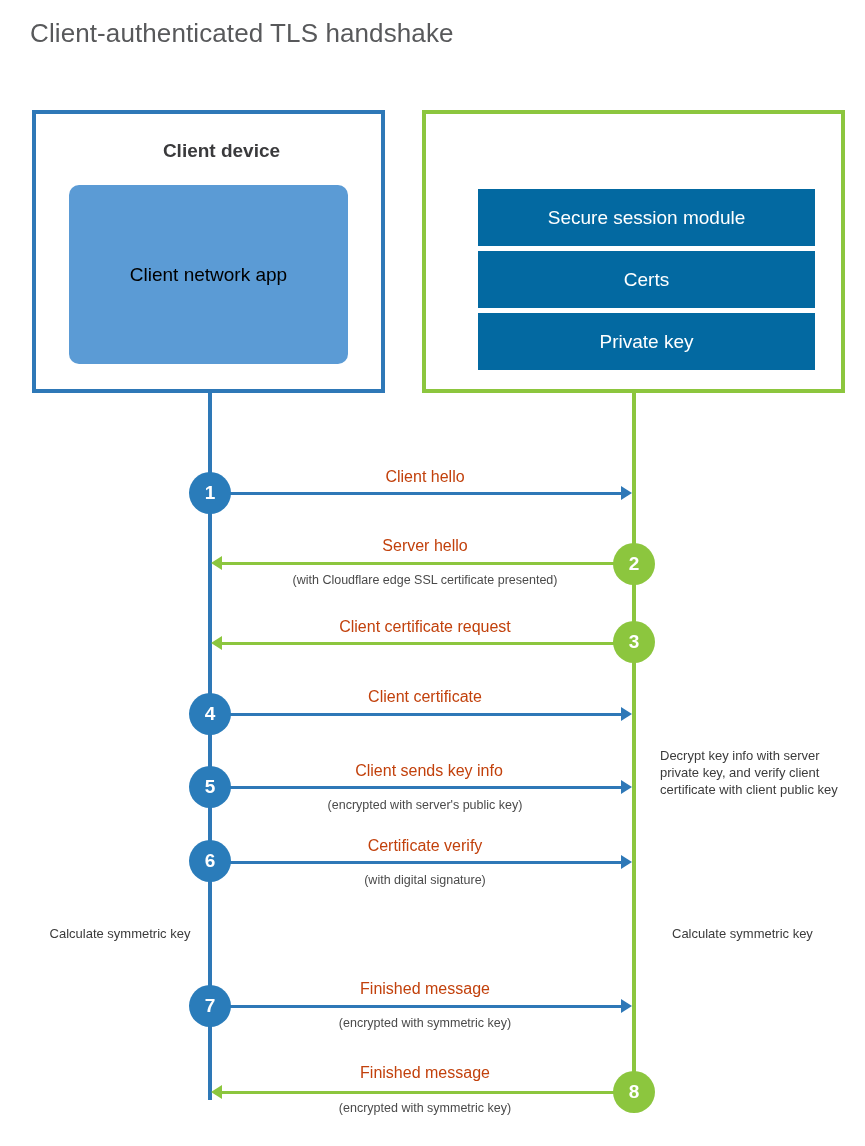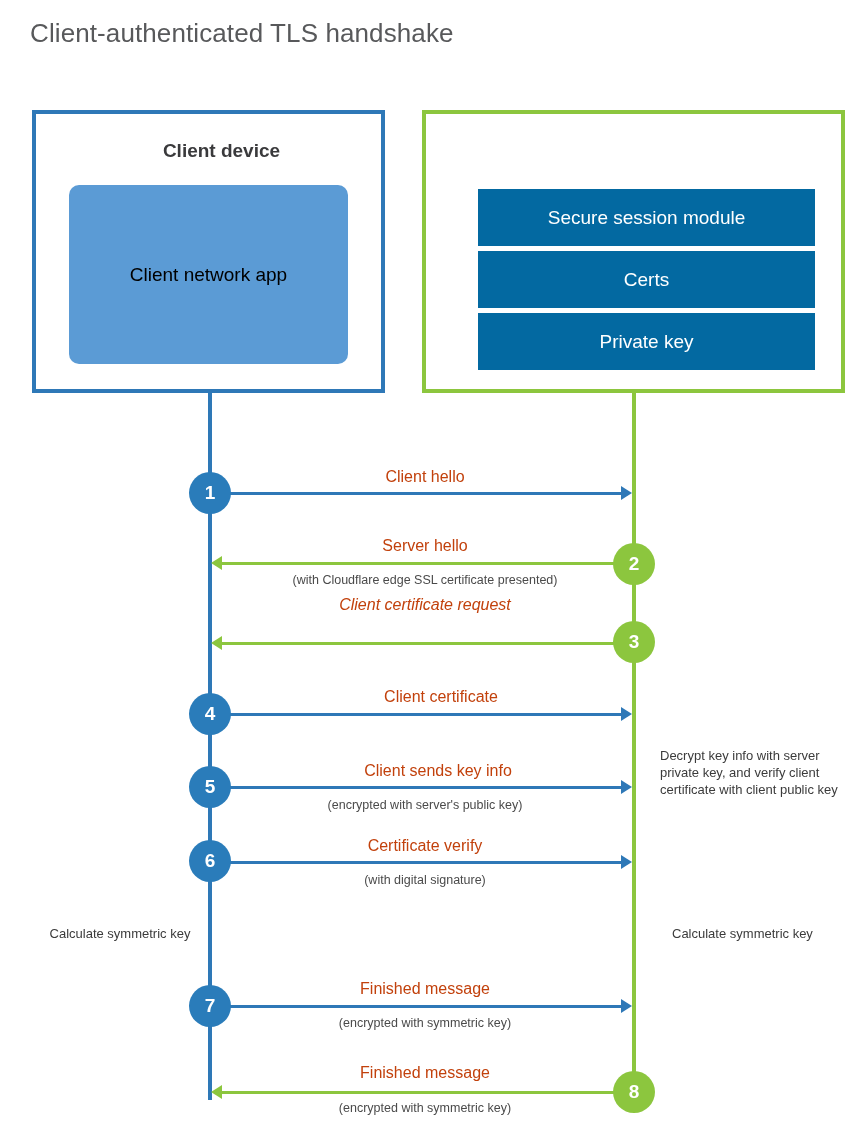--- a/index.html
+++ b/index.html
@@ -214,31 +214,31 @@
 <div class="arrow-line blue" style="left:210px; top:492px; width:412px;"></div>
 <div class="arrow-head blue-right" style="left:621px; top:486px;"></div>
 <div class="step-circle blue" style="left:189px; top:472px;">1</div>
 
 <div class="msg-label" style="left:240px; top:537px; width:370px;">Server hello</div>
 <div class="arrow-line green" style="left:222px; top:562px; width:400px;"></div>
 <div class="arrow-head green-left" style="left:211px; top:556px;"></div>
 <div class="msg-sub" style="left:240px; top:573px; width:370px;">(with Cloudflare edge SSL certificate presented)</div>
 <div class="step-circle green" style="left:613px; top:543px;">2</div>
 
-<div class="msg-label" style="left:240px; top:596px; width:370px;font-style:italic;">Client certificate request</div>
+<div class="msg-label" style="left:240px; top:618px; width:370px;">Client certificate request</div>
 <div class="arrow-line green" style="left:222px; top:642px; width:400px;"></div>
 <div class="arrow-head green-left" style="left:211px; top:636px;"></div>
 <div class="step-circle green" style="left:613px; top:621px;">3</div>
 
-<div class="msg-label" style="left:256px; top:688px; width:370px;">Client certificate</div>
+<div class="msg-label" style="left:240px; top:688px; width:370px;">Client certificate</div>
 <div class="arrow-line blue" style="left:210px; top:713px; width:412px;"></div>
 <div class="arrow-head blue-right" style="left:621px; top:707px;"></div>
 <div class="step-circle blue" style="left:189px; top:693px;">4</div>
 
-<div class="msg-label" style="left:253px; top:762px; width:370px;">Client sends key info</div>
+<div class="msg-label" style="left:244px; top:762px; width:370px;">Client sends key info</div>
 <div class="arrow-line blue" style="left:210px; top:786px; width:412px;"></div>
 <div class="arrow-head blue-right" style="left:621px; top:780px;"></div>
 <div class="msg-sub" style="left:240px; top:798px; width:370px;">(encrypted with server's public key)</div>
 <div class="step-circle blue" style="left:189px; top:766px;">5</div>
 
 <div class="msg-label" style="left:240px; top:837px; width:370px;">Certificate verify</div>
 <div class="arrow-line blue" style="left:210px; top:861px; width:412px;"></div>
 <div class="arrow-head blue-right" style="left:621px; top:855px;"></div>
 <div class="msg-sub" style="left:240px; top:873px; width:370px;">(with digital signature)</div>
 <div class="step-circle blue" style="left:189px; top:840px;">6</div>

